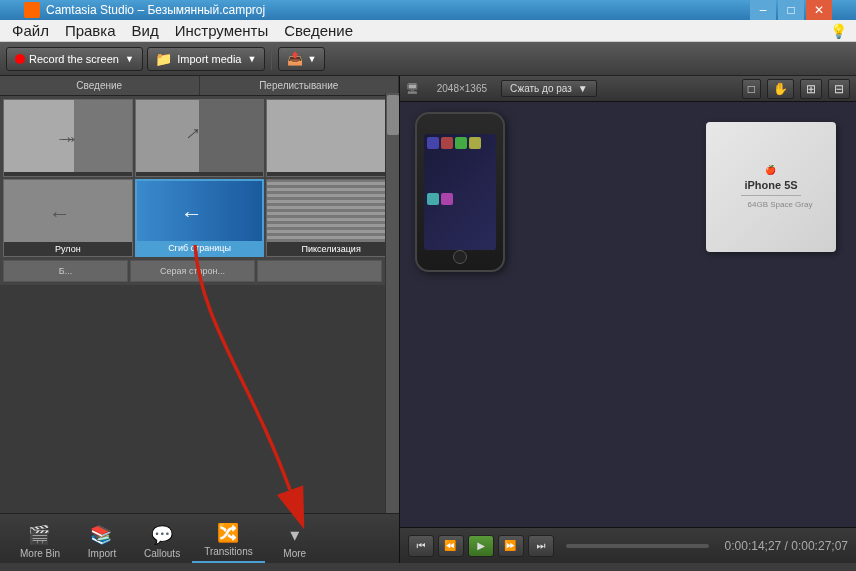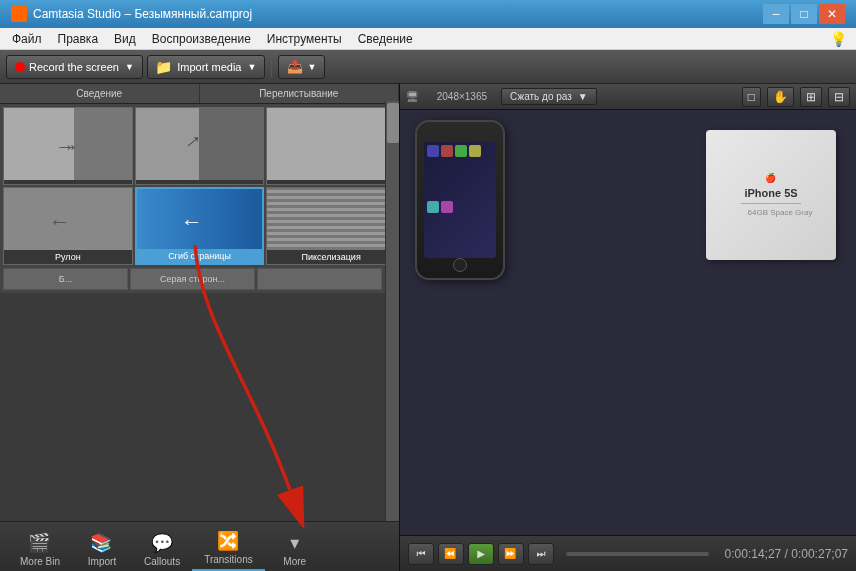--- a/index.html
+++ b/index.html
@@ -1,43 +1,43 @@
 <!DOCTYPE html>
 <html><head>
   <meta charset="utf-8">
   <style>
     * { margin: 0; padding: 0; box-sizing: border-box; }
     body { width: 856px; height: 571px; overflow: hidden; font-family: 'Segoe UI', Arial, sans-serif; font-size: 11px; background: #3c3c3c; }
 
     
     .titlebar {
       background: linear-gradient(to bottom, #4a9fd4, #2d7ab5);
-      height: 28px;
-      display: flex;
-      align-items: center;
-      padding: 0 11px;
+      height: 20px;
+      display: flex;
+      align-items: center;
+      padding: 0 24px;
       color: white;
       font-size: 12px;
     }
     .titlebar-icon { width: 16px; height: 16px; margin-right: 6px; background: #ff6600; border-radius: 2px; display: inline-block; }
     .titlebar-title { flex: 1; }
     .titlebar-buttons { display: flex; gap: 2px; }
     .titlebar-btn { width: 26px; height: 20px; background: #5ba8d8; border: none; color: white; cursor: pointer; font-size: 12px; display: flex; align-items: center; justify-content: center; }
     .titlebar-btn.close { background: #e05c3a; }
 
     
     .menubar {
       background: #f0f0f0;
       height: 22px;
       display: flex;
       align-items: center;
       padding: 0 4px;
       border-bottom: 1px solid #ccc;
     }
-    .menu-item { padding: 2px 8px; font-size: 12px; cursor: pointer; color: #222; }
+    .menu-item { padding: 2px 8px; font-size: 15px; cursor: pointer; color: #222; }
 
     
     .toolbar {
       background: linear-gradient(to bottom, #5a5a5a, #3d3d3d);
       height: 34px;
       display: flex;
       align-items: center;
       padding: 0 6px;
       gap: 4px;
       border-bottom: 1px solid #222;
@@ -287,21 +287,20 @@
     <button class="titlebar-btn">–</button>
     <button class="titlebar-btn">□</button>
     <button class="titlebar-btn close">✕</button>
   </div>
 </div>
 
 <div class="menubar">
   <span class="menu-item">Файл</span>
   <span class="menu-item">Правка</span>
   <span class="menu-item">Вид</span>
-  <span class="menu-item">Воспроизведение</span>
   <span class="menu-item">Инструменты</span>
   <span class="menu-item">Сведение</span>
   <span style="margin-left:auto; margin-right:4px; color:#f0b000; font-size:14px;">💡</span>
 </div>
 
 <div class="toolbar">
   <button class="toolbar-btn">
     <span class="rec-dot"></span>
     <span>Record the screen</span>
     <span style="margin-left:2px; font-size:9px;">▼</span>

